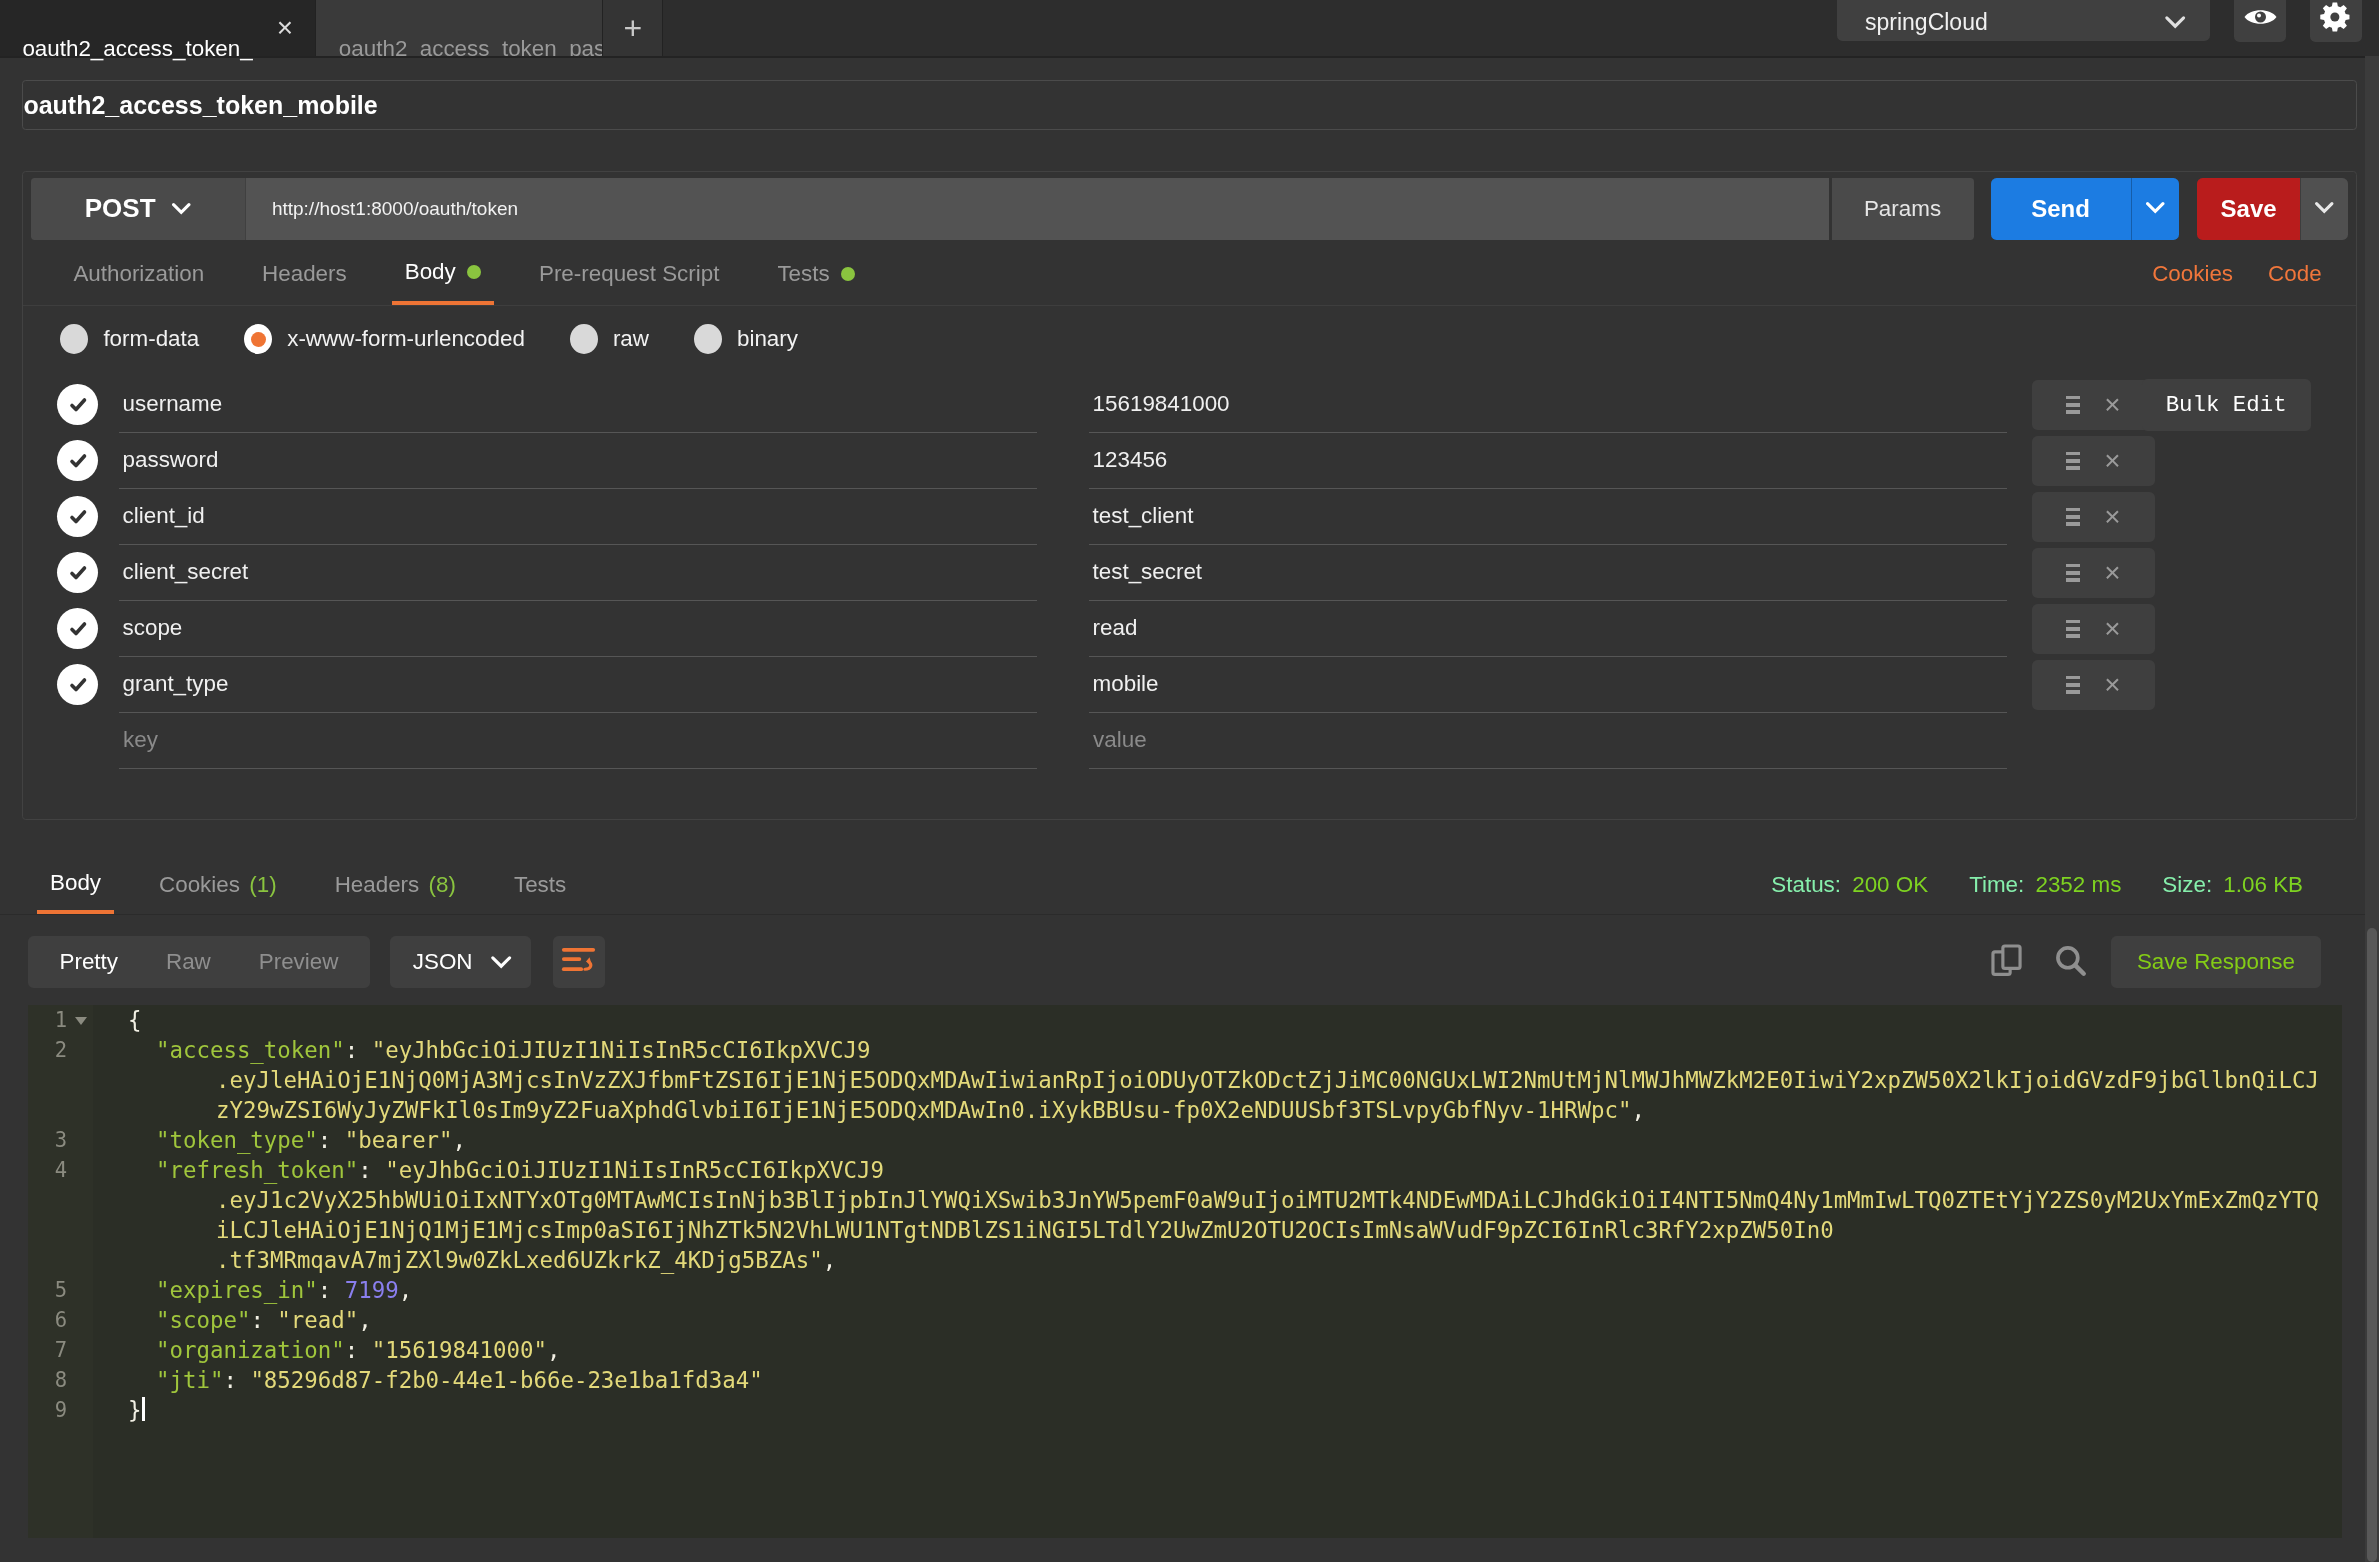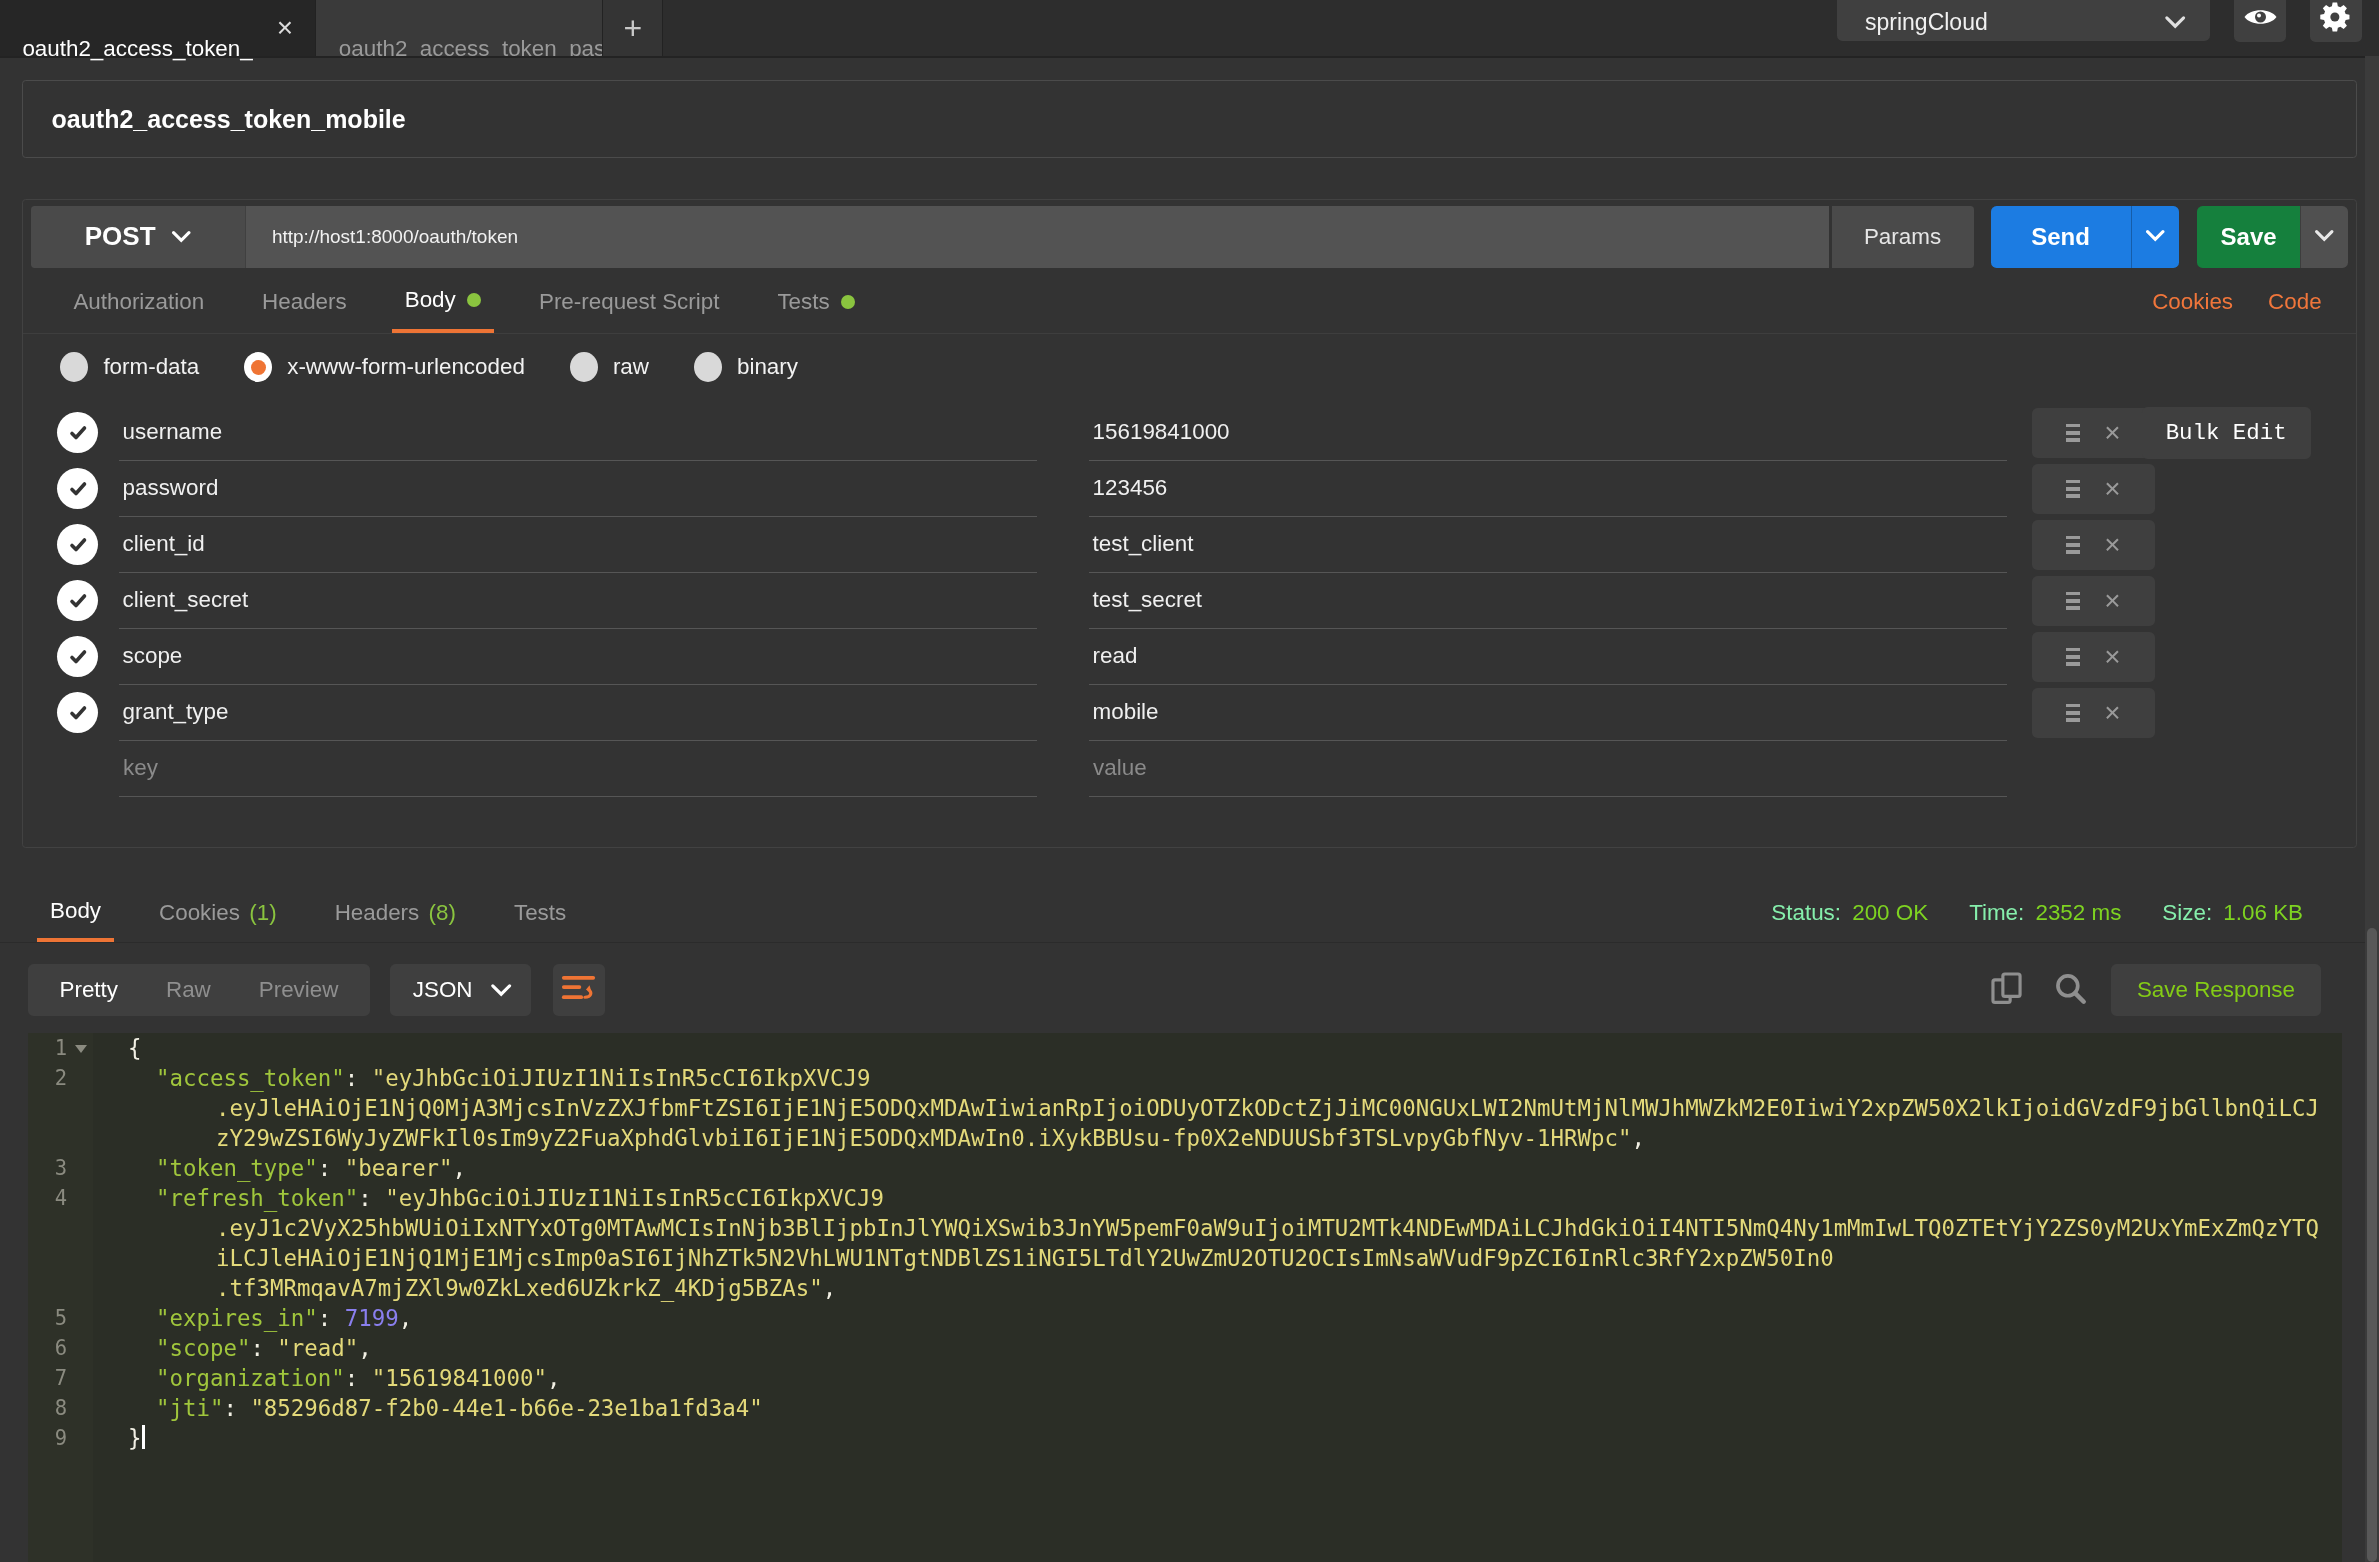--- a/index.html
+++ b/index.html
@@ -22,41 +22,41 @@
   .tab-rest{flex:1;}
   .envbar{display:flex;align-items:flex-start;padding-top:0;}
   .env-select{position:relative;top:-9.3px;height:50px;width:373px;background:#404040;border-radius:5.6px;
       display:flex;align-items:center;padding:13px 24px 0 28px;font-size:23px;color:#f0f0f0;}
   .env-select .chev{margin-left:auto;color:#e0e0e0;}
   .icon-btn{position:relative;top:-5.6px;height:48px;width:52px;background:#404040;border-radius:5.6px;
       display:flex;align-items:center;justify-content:center;margin-left:24px;}
   .envbar .sp{width:17px;}
 
   
-  .title-box{margin:22.4px 22.4px 0 22.4px;height:78px;border:1.9px solid #4b4b4b;border-radius:3.7px;
-      display:flex;align-items:center;padding-left:28px;}
+  .title-box{margin:22.4px 22.4px 0 22.4px;height:50px;border:1.9px solid #4b4b4b;border-radius:3.7px;
+      display:flex;align-items:center;}
   .title-box .t{font-size:25px;font-weight:700;color:#fff;}
 
   
   .req-panel{position:relative;margin:41px 22.4px 0 22.4px;height:649px;border:1.9px solid #424242;border-radius:3.7px;}
   .url-row{display:flex;margin:5.6px 7.5px 0 7.5px;height:62px;align-items:stretch;}
   .method{width:214px;background:#4a4a4a;display:flex;align-items:center;justify-content:center;
       font-weight:700;font-size:26px;color:#fff;border-radius:3.7px 0 0 3.7px;}
   .method .chev{margin-left:15px;color:#fff;}
   .url-field{flex:1;background:#535353;display:flex;align-items:center;padding-left:26px;font-size:19px;color:#f2f2f2;
       border-left:1.9px solid #404040;}
   .params-btn{width:142px;margin-left:2.8px;background:#4a4a4a;border-radius:0 3.7px 3.7px 0;
       display:flex;align-items:center;justify-content:center;font-size:22.4px;color:#e6e6e6;}
   .send-btn{display:flex;margin-left:17px;border-radius:5.6px;overflow:hidden;}
   .send-main{width:140px;background:#1c7ce2;display:flex;align-items:center;justify-content:center;
       color:#fff;font-weight:700;font-size:24px;}
   .send-caret{width:48px;background:#1c7ce2;border-left:1.9px solid rgba(0,0,0,.25);
       display:flex;align-items:center;justify-content:center;color:#fff;}
   .save-btn{display:flex;margin-left:18.6px;border-radius:5.6px;overflow:hidden;}
-  .save-main{width:103px;background:#15803d;display:flex;align-items:center;justify-content:center;
+  .save-main{width:103px;background:#b91c1c;display:flex;align-items:center;justify-content:center;
       color:#fff;font-weight:700;font-size:24px;}
   .save-caret{width:48px;background:#505050;border-left:1.9px solid #3d3d3d;
       display:flex;align-items:center;justify-content:center;color:#e8e8e8;}
 
   .req-tabs{display:flex;align-items:stretch;height:62px;padding:0 34px 0 37px;border-bottom:1.9px solid #3e3e3e;margin-top:3.7px;}
   .rtab{display:flex;align-items:center;padding:0 13px;margin-right:32px;font-size:22.4px;color:#9a9a9a;}
   .rtab.active{color:#fff;border-bottom:4.7px solid #ee7435;}
   .dot{width:14px;height:14px;border-radius:50%;background:#8ac43f;margin-left:11.2px;}
   .rt-spacer{flex:1;}
   .rlink{display:flex;align-items:center;margin-left:35px;font-size:22.4px;color:#f0763b;}

